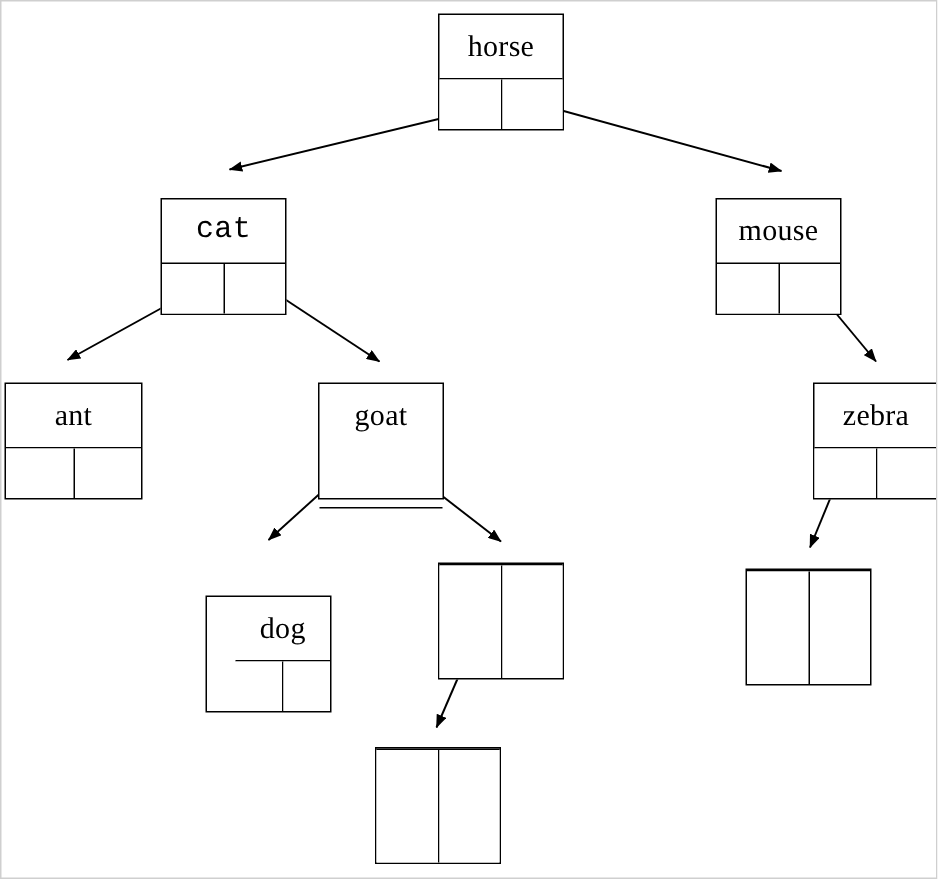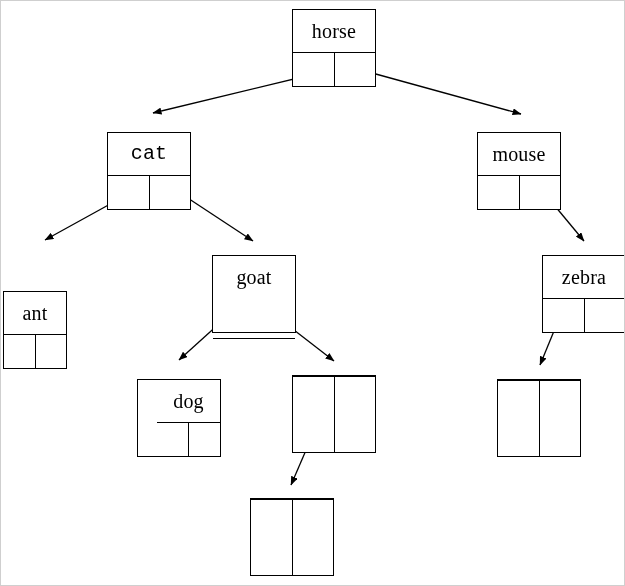--- a/index.html
+++ b/index.html
@@ -99,42 +99,42 @@
           <div class="ptr ptr-right"></div>
         </div>
       </div>
       <div class="node" style="left: 476px; top: 131px; width: 84px; height: 78px;">
         <div class="node-label" style="height: 42px;">mouse</div>
         <div class="node-ptrs">
           <div class="ptr ptr-left"></div>
           <div class="ptr ptr-right"></div>
         </div>
       </div>
-      <div class="node" style="left: 2px; top: 254px; width: 64px; height: 78px; margin-top: 36px;">
+      <div class="node" style="left: 2px; top: 254px; width: 92px; height: 78px;">
         <div class="node-label" style="height: 42px;">ant</div>
         <div class="node-ptrs">
           <div class="ptr ptr-left"></div>
           <div class="ptr ptr-right"></div>
         </div>
       </div>
       <div class="node" style="left: 211px; top: 254px; width: 84px; height: 78px; gap: 40px;">
         <div class="node-label" style="height: 42px;">goat</div>
         <div class="node-ptrs">
           <div class="ptr ptr-left"></div>
           <div class="ptr ptr-right"></div>
         </div>
       </div>
       <div class="node" style="left: 541px; top: 254px; width: 84px; height: 78px;">
         <div class="node-label" style="height: 42px;">zebra</div>
         <div class="node-ptrs">
           <div class="ptr ptr-left"></div>
           <div class="ptr ptr-right"></div>
         </div>
       </div>
-      <div class="node" style="left: 136px; top: 378px; width: 84px; height: 78px; padding-left: 19px;">
+      <div class="node" style="left: 136px; top: 396px; width: 84px; height: 78px; padding-left: 19px;">
         <div class="node-label" style="height: 42px;">dog</div>
         <div class="node-ptrs">
           <div class="ptr ptr-left"></div>
           <div class="ptr ptr-right"></div>
         </div>
       </div>
       <div class="node" style="left: 291px; top: 374px; width: 84px; height: 78px;">
         <div class="node-ptrs">
           <div class="ptr ptr-left"></div>
           <div class="ptr ptr-right"></div>

